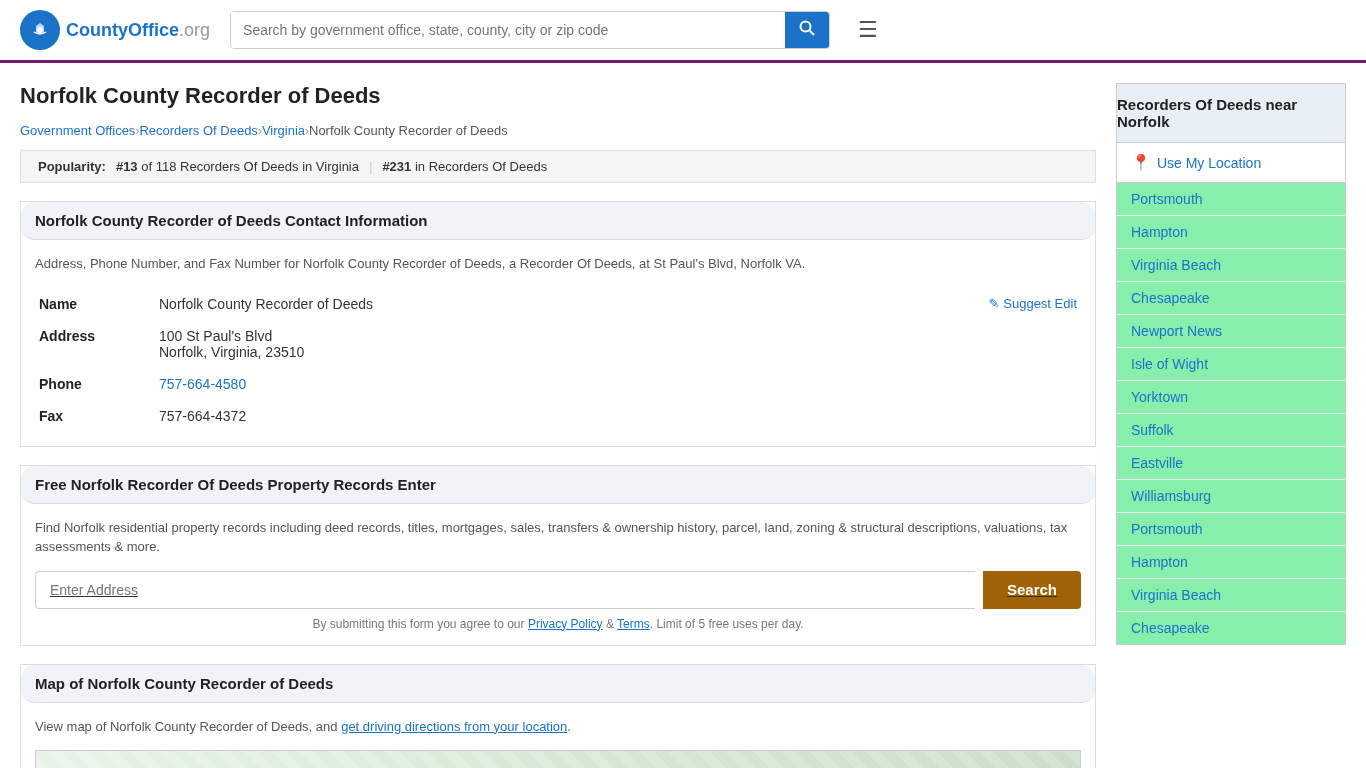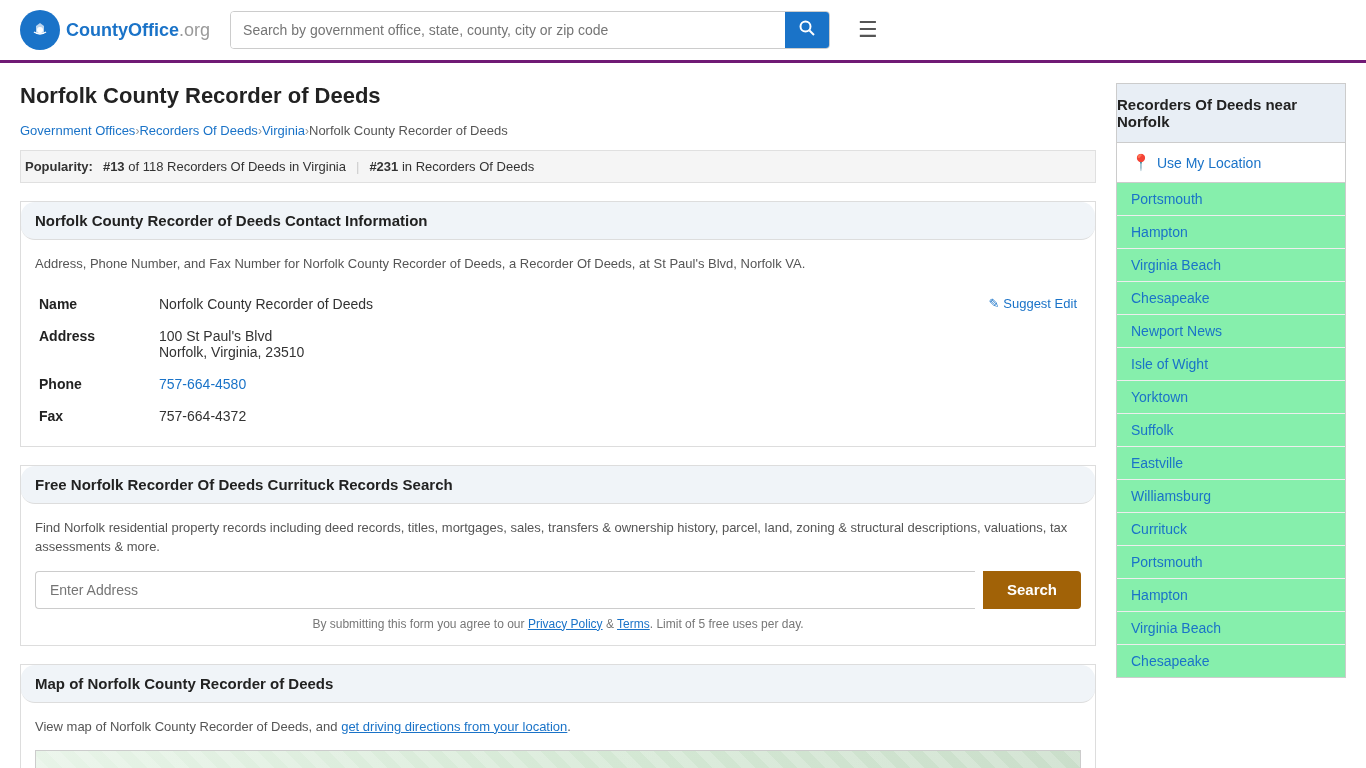--- a/index.html
+++ b/index.html
@@ -104,21 +104,21 @@
       align-items: center;
       flex-wrap: wrap;
     }
     .breadcrumb a { color: #1a73c8; text-decoration: none; }
     .breadcrumb-sep { color: #999; font-size: 12px; }
 
     
     .popularity-bar {
       background: #f5f5f5;
       border: 1px solid #e0e0e0;
-      padding: 8px 4px;
+      padding: 8px 17px;
       font-size: 13px;
       margin-bottom: 18px;
       display: flex;
       align-items: center;
       gap: 10px;
       flex-wrap: wrap;
     }
     .popularity-label { font-weight: bold; }
     .pop-item { color: #333; }
     .pop-sep { color: #ccc; }
@@ -174,20 +174,21 @@
       align-items: center;
       gap: 4px;
       text-decoration: none;
     }
 
     
     .address-search-row {
       display: flex;
       gap: 8px;
       margin-bottom: 8px;
+      text-decoration: underline;
     }
     .address-input {
       flex: 1;
       padding: 10px 14px;
       border: 1px solid #ccc;
       border-right: none;
       font-size: 14px;
       outline: none;
       border-radius: 4px 0 0 4px;
     }
@@ -371,21 +372,21 @@
           <tr>
             <td>Fax</td>
             <td>757-664-4372</td>
           </tr>
         </tbody>
           </table>
       </div>
     </div>
 
     <div class="section-box">
-      <div class="section-header">Free Norfolk Recorder Of Deeds Currituck Records Search</div>
+      <div class="section-header">Free Norfolk Recorder Of Deeds Property Records Enter</div>
       <div class="section-body">
         <p class="section-desc">Find Norfolk residential property records including deed records, titles, mortgages, sales, transfers &amp; ownership history, parcel, land, zoning &amp; structural descriptions, valuations, tax assessments &amp; more.</p>
         <div class="address-search-row">
           <input class="address-input" type="text" placeholder="Enter Address" style="">
           <button class="search-btn">Search</button>
         </div>
         <p class="form-disclaimer">
           <span>By submitting this form you agree to our</span>
           <a href="#">Privacy Policy</a>
           <span>&amp;</span>
@@ -420,21 +421,20 @@
       <a href="#">Portsmouth</a>
       <a href="#">Hampton</a>
       <a href="#">Virginia Beach</a>
       <a href="#">Chesapeake</a>
       <a href="#">Newport News</a>
       <a href="#">Isle of Wight</a>
       <a href="#">Yorktown</a>
       <a href="#">Suffolk</a>
       <a href="#">Eastville</a>
       <a href="#">Williamsburg</a>
-      <a href="#">Currituck</a>
       <a href="#">Portsmouth</a>
       <a href="#">Hampton</a>
       <a href="#">Virginia Beach</a>
       <a href="#">Chesapeake</a>
     </div>
   </aside>
 
 </div>
 
 </body></html>

